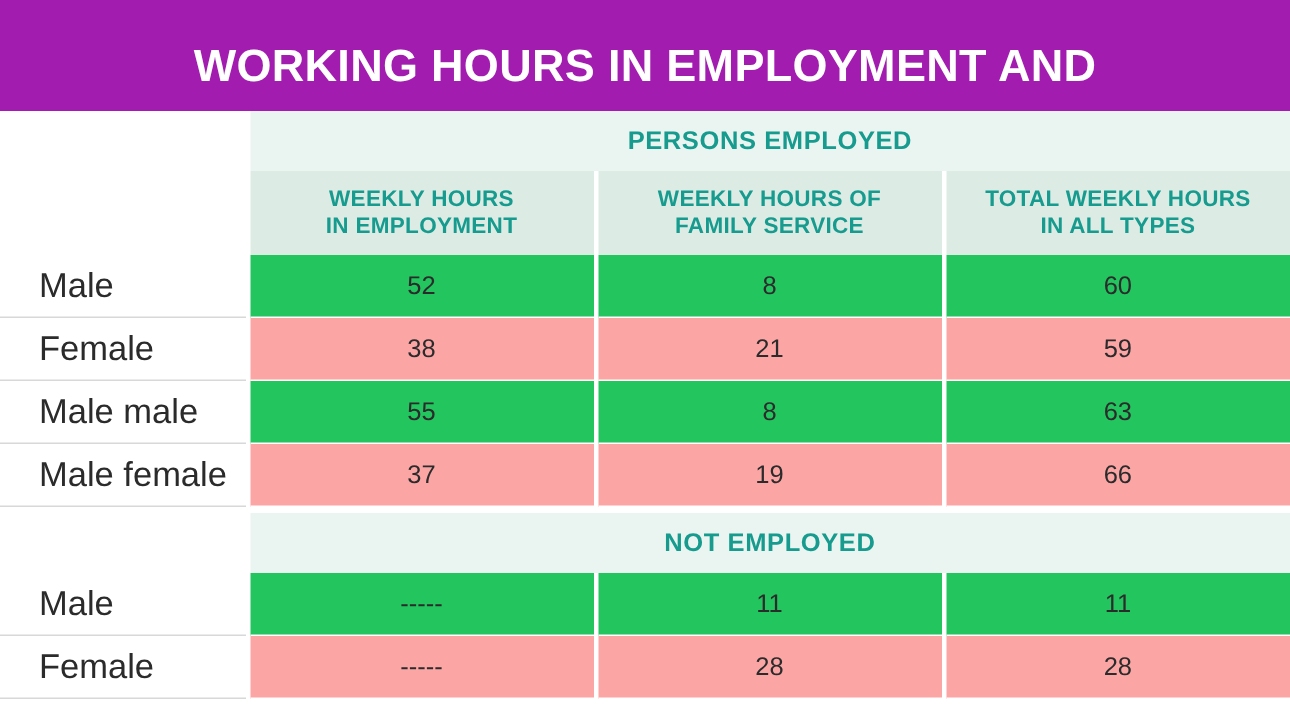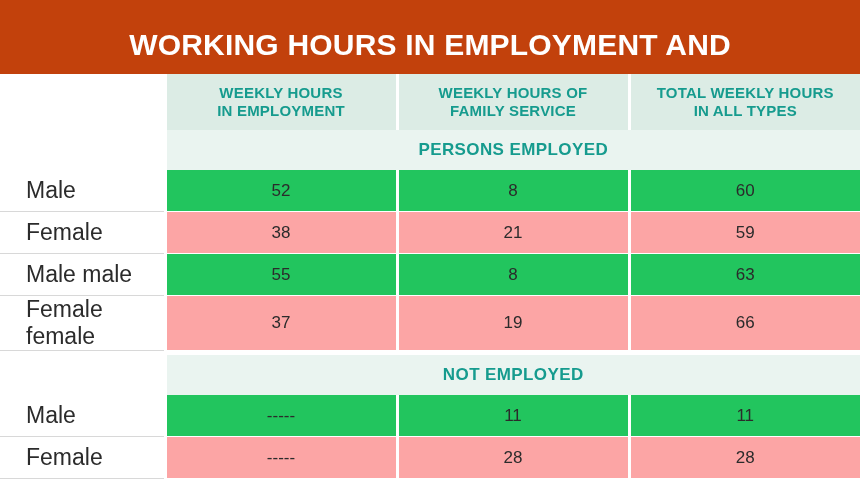--- a/index.html
+++ b/index.html
@@ -16,21 +16,21 @@
   .infographic {
     width: 860px;
     height: 484px;
     position: relative;
     background: #ffffff;
     display: flex;
     flex-direction: column;
   }
   
   .title-banner {
-    background: #c2410c;
+    background: #a21caf;
     color: #ffffff;
     text-align: center;
     padding: 2px 10px 12px 10px;
     box-sizing: border-box;
     height: 74px;
     display: flex;
     flex-direction: column;
     justify-content: flex-end;
     align-items: center;
   }
@@ -136,62 +136,62 @@
 
   <div class="table-wrap">
     <table class="data">
       <colgroup>
         <col class="c0">
           <col class="c1">
           <col class="c2">
           <col class="c3">
       </colgroup>
       <tbody>
+
+        <tr>
+          <td class="cell-blank"></td>
+          <td class="group-head" colspan="3">PERSONS EMPLOYED</td>
+        </tr>
 
         <tr>
           <td class="cell-blank"></td>
           <td class="sub-head">
             <div>WEEKLY HOURS</div>
             <div>IN EMPLOYMENT</div>
           </td>
           <td class="sub-head">
             <div>WEEKLY HOURS OF</div>
             <div>FAMILY SERVICE</div>
           </td>
           <td class="sub-head">
             <div>TOTAL WEEKLY HOURS</div>
             <div>IN ALL TYPES</div>
           </td>
         </tr>
 
         <tr>
-          <td class="cell-blank"></td>
-          <td class="group-head" colspan="3">PERSONS EMPLOYED</td>
-        </tr>
-
-        <tr>
           <td class="row-label">Male</td>
           <td class="val">52</td>
           <td class="val">8</td>
           <td class="val">60</td>
         </tr>
         <tr>
           <td class="row-label">Female</td>
           <td class="val alt">38</td>
           <td class="val alt">21</td>
           <td class="val alt">59</td>
         </tr>
         <tr>
           <td class="row-label">Male male</td>
           <td class="val">55</td>
           <td class="val">8</td>
           <td class="val">63</td>
         </tr>
         <tr>
-          <td class="row-label last-in-group">Female female</td>
+          <td class="row-label last-in-group">Male female</td>
           <td class="val alt">37</td>
           <td class="val alt">19</td>
           <td class="val alt">66</td>
         </tr>
 
         <tr class="spacer-row">
           <td></td>
           <td></td>
           <td></td>
           <td></td>

